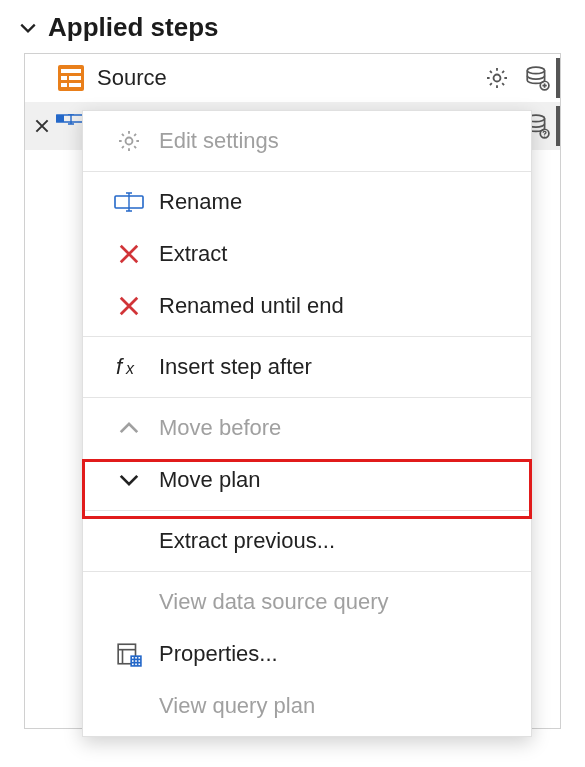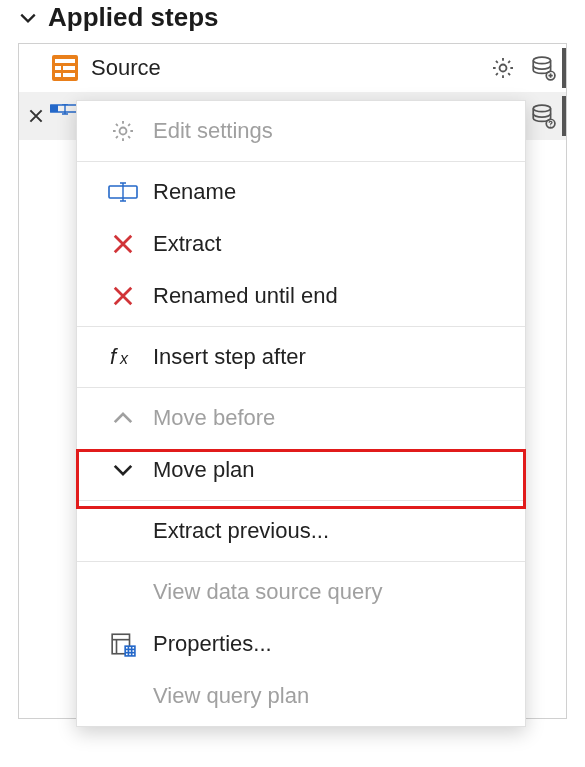--- a/index.html
+++ b/index.html
@@ -1,24 +1,24 @@
 <!DOCTYPE html>
 <html><head>
   <meta charset="utf-8">
   <style>
     * { box-sizing: border-box; margin: 0; padding: 0; font-family: "Segoe UI", Arial, sans-serif; }
     body { width: 585px; height: 767px; overflow: hidden; background: #fff; }
 
     
-    .header { display: flex; align-items: center; gap: 10px; padding: 2px 14px 10px 18px; }
+    .header { display: flex; align-items: center; gap: 10px; padding: 12px 14px 10px 18px; }
     .header .chevron { width: 20px; height: 20px; display: flex; align-items: center; justify-content: center; }
     .header h2 { font-size: 26px; font-weight: 600; color: #1b1b1b; }
 
     
-    .panel { border: 1px solid #d0d0d0; margin: 0 18px; position: relative; height: 676px; }
+    .panel { border: 1px solid #d0d0d0; margin: 0 24px; position: relative; height: 676px; }
     .steps { position: relative; }
 
     
     .step-row { display: flex; align-items: center; height: 48px; padding: 0 6px 0 30px; position: relative; }
     .step-row.hover { background: #f0f0f0; }
     .step-row .delete-x { position: absolute; left: 6px; width: 22px; height: 22px; display: flex; align-items: center; justify-content: center; }
     .step-row .step-icon { width: 32px; height: 32px; display: flex; align-items: center; justify-content: center; margin-right: 10px; }
     .step-row .step-label { font-size: 22px; color: #222; flex: 1; white-space: nowrap; overflow: hidden; }
     .step-row .actions { display: flex; align-items: center; gap: 6px; margin-left: auto; }
     .step-row .actions .icon-btn { width: 34px; height: 34px; display: flex; align-items: center; justify-content: center; }

